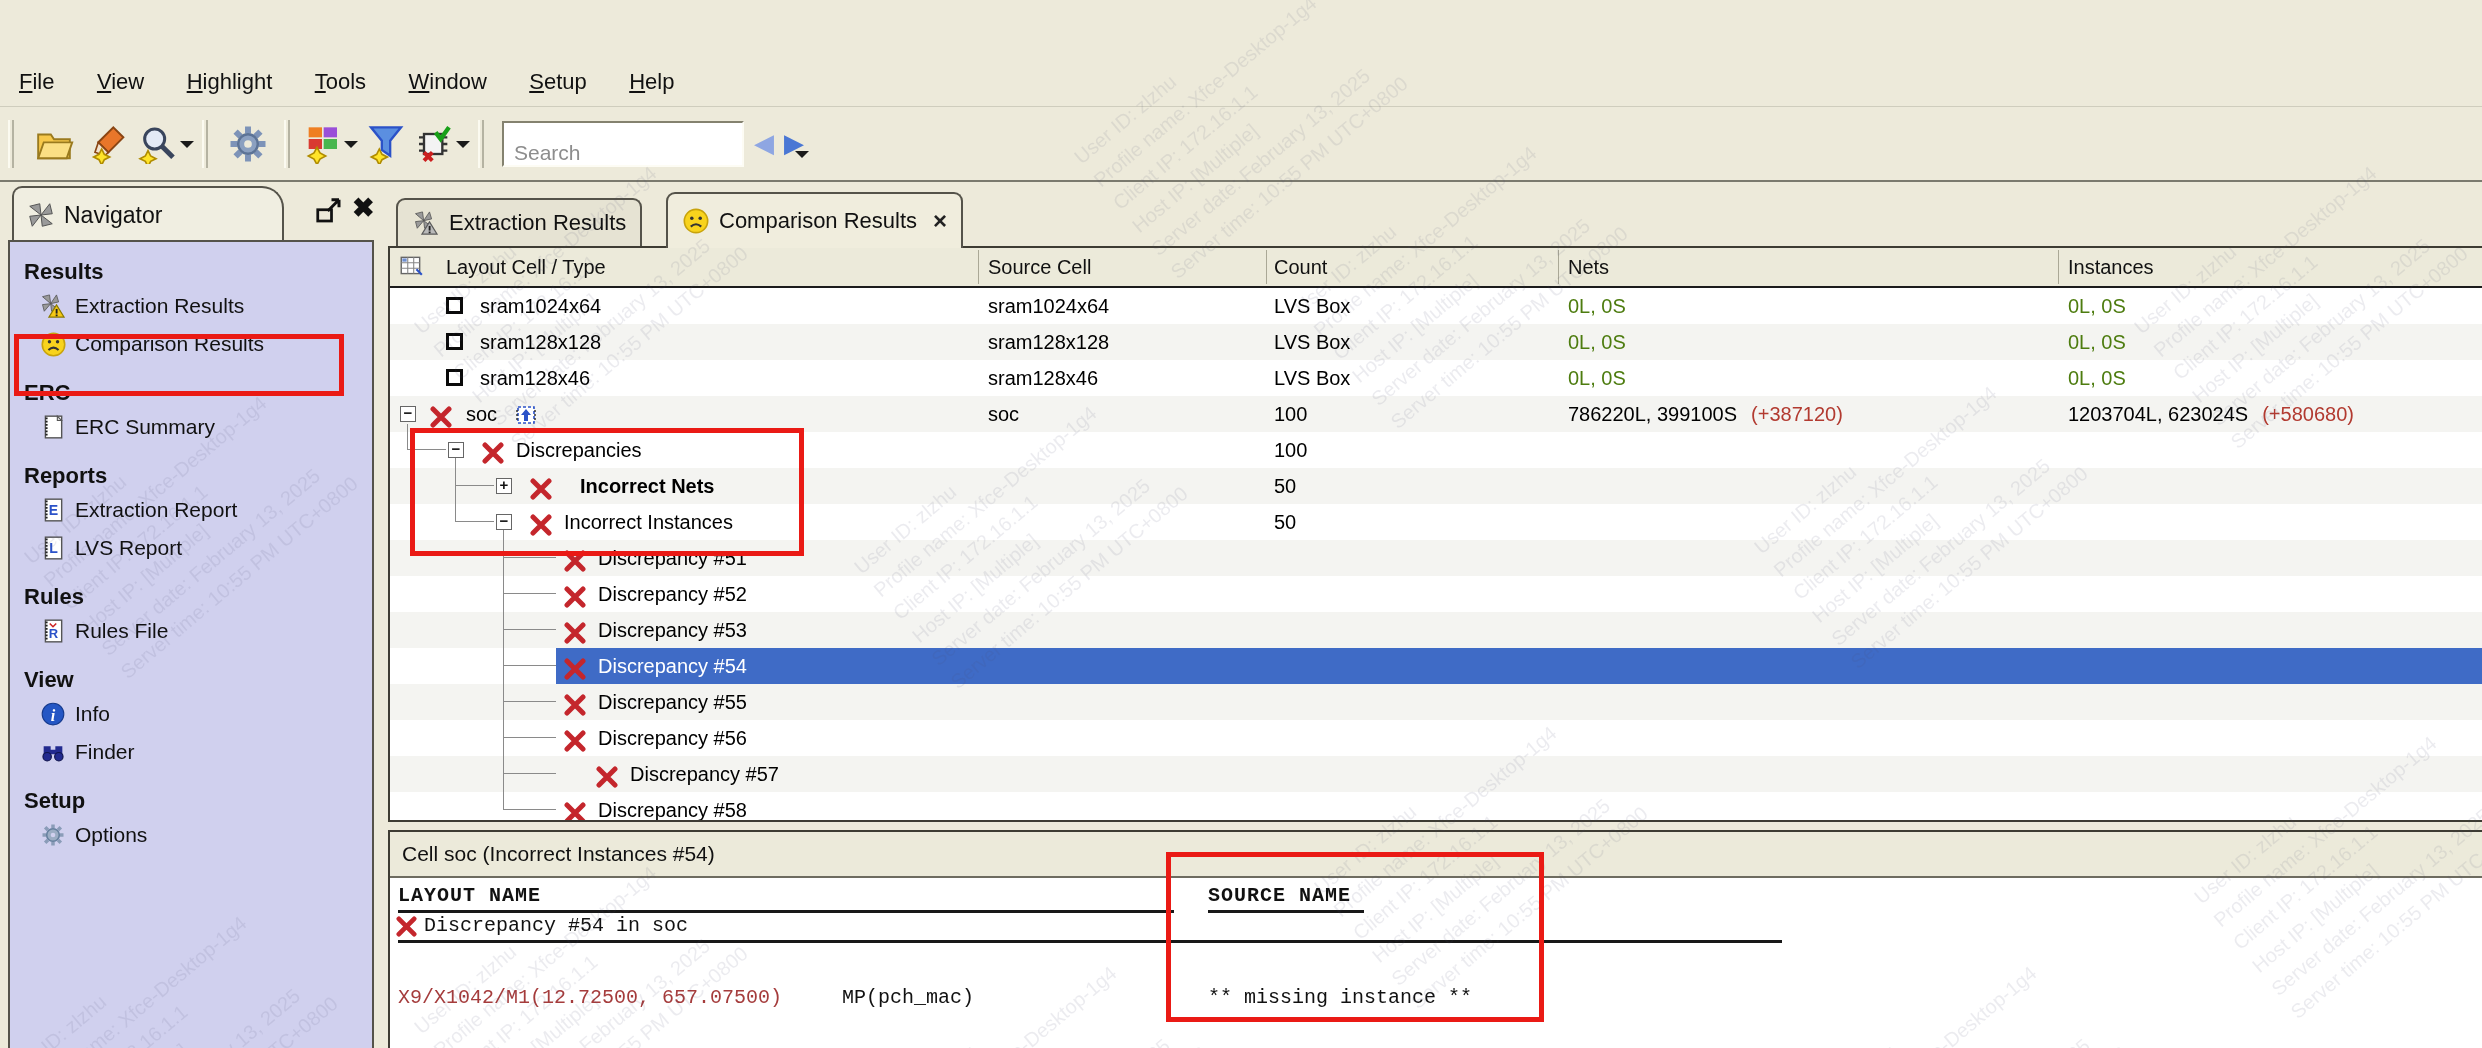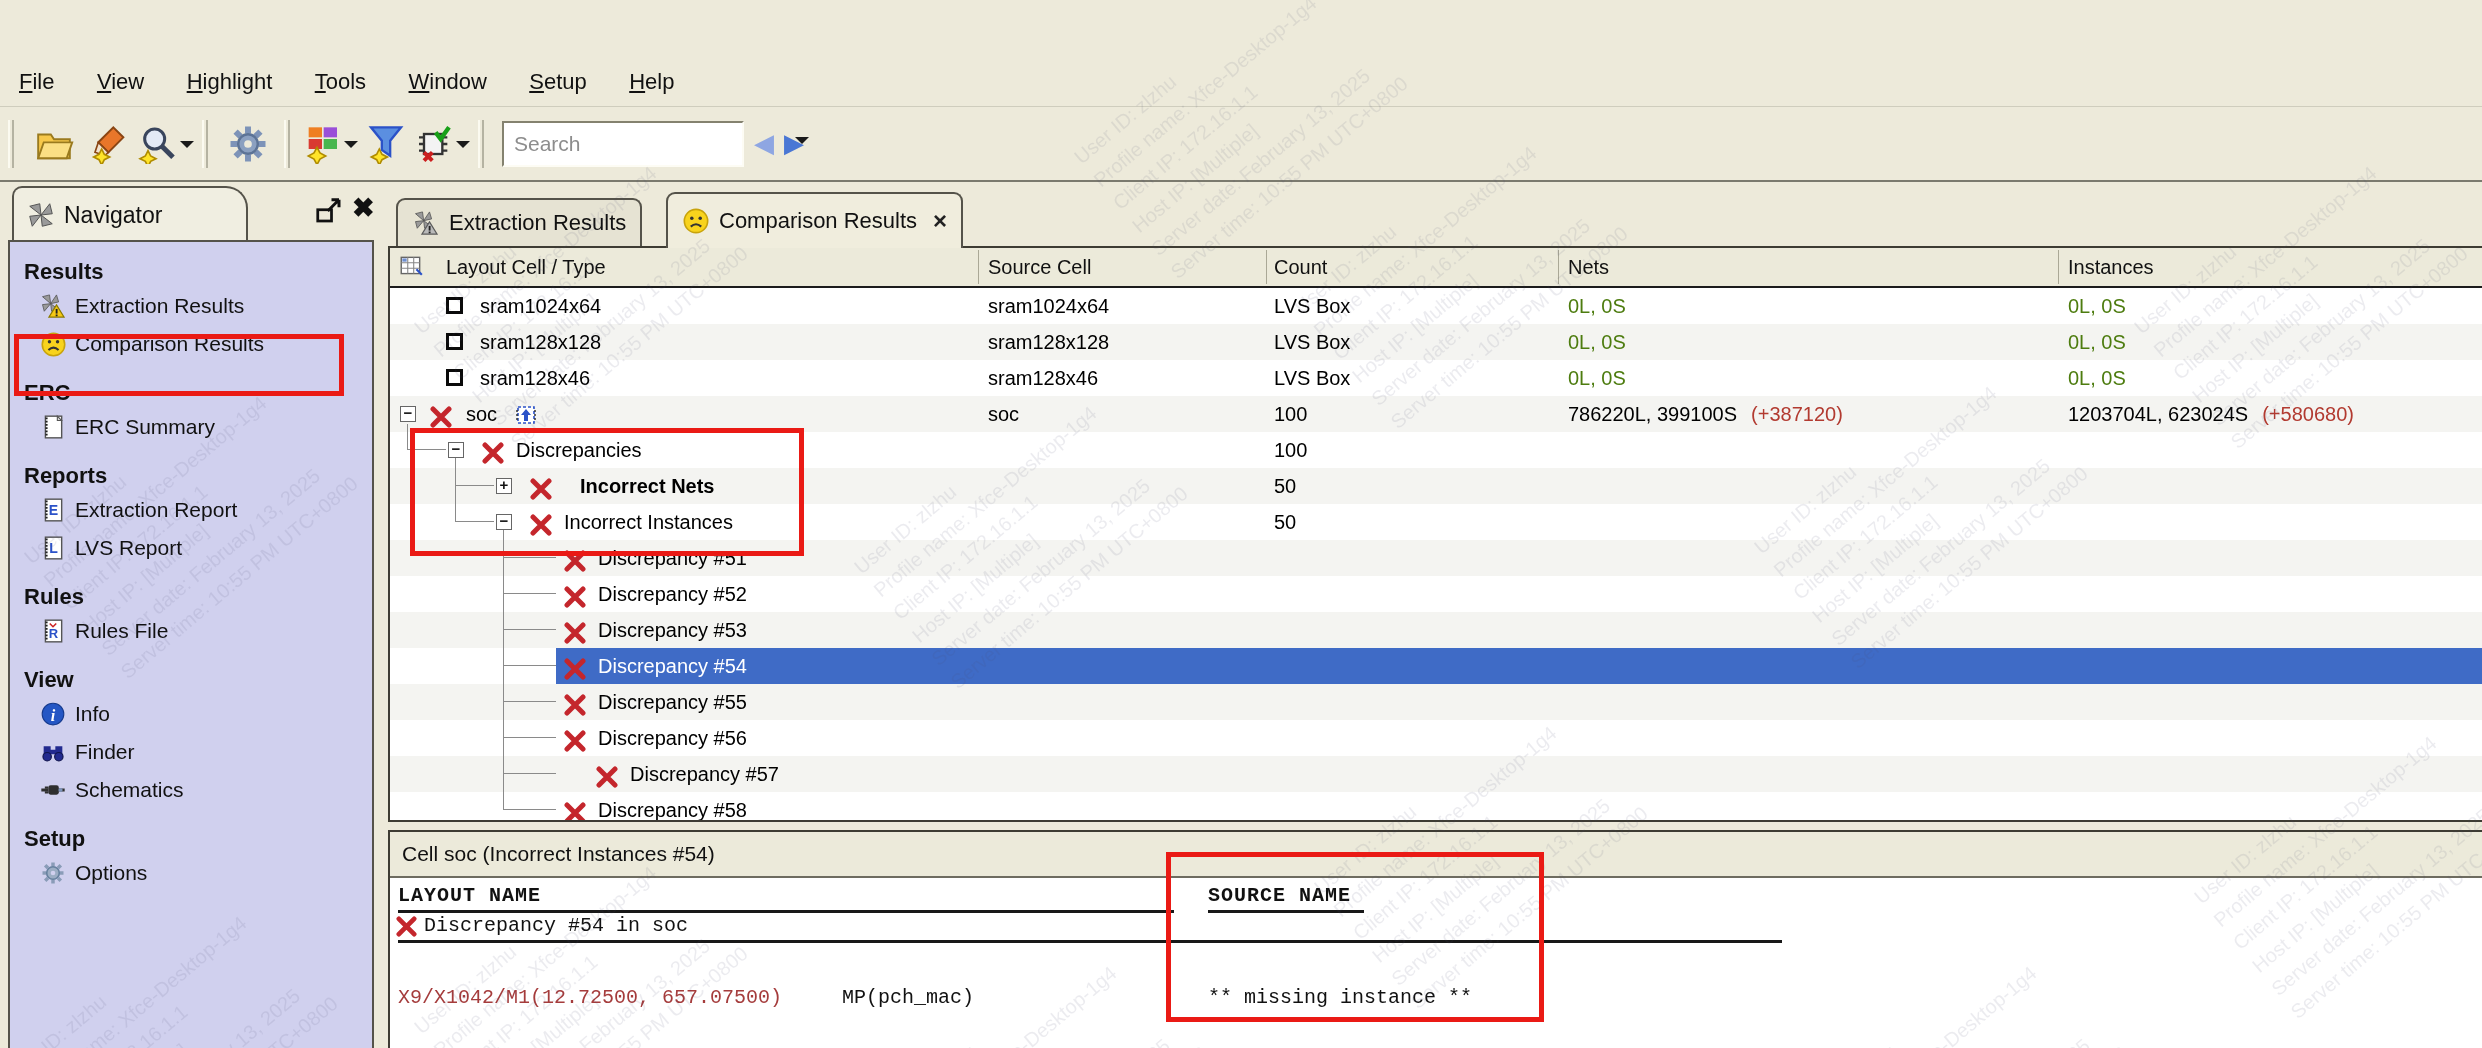--- a/index.html
+++ b/index.html
@@ -18,31 +18,31 @@
     border-bottom:1px solid #cfcdbd;}
   .menu-item{display:inline-block;height:48px;line-height:48px;padding:0 19px;font-size:22px;color:#111;cursor:default;}
   .menu-item::first-letter{text-decoration:underline;}
 
   
   .toolbar{position:absolute;left:0;top:107px;width:100%;height:73px;background:#edeada;
     border-bottom:2px solid #7b7a6e;display:flex;align-items:center;}
   .thandle{width:2px;height:48px;border-left:2px solid #fbfaf0;border-right:2px solid #b5b3a2;margin:0 12px 0 8px;}
   .tbtn{width:56px;height:58px;display:flex;align-items:center;justify-content:center;position:relative;}
   .caret{width:0;height:0;border:7px solid transparent;border-top-color:#1a1a1a;margin:8px 0 0 2px;}
-  .searchbox{display:flex;align-items:center;background:#fff;height:42px;width:238px;
+  .searchbox{display:flex;align-items:flex-end;background:#fff;height:42px;width:238px;
     border:2px solid;border-color:#84826f #fdfcf4 #fdfcf4 #84826f;margin-left:6px;}
   .searchbox input{flex:1;border:none;outline:none;font-size:21px;color:#333;padding:0 10px;
     font-family:"Liberation Sans",sans-serif;background:transparent;}
   .searchbox input::placeholder{color:#8d8d8d;}
   .nav-arrow{font-size:26px;margin-left:10px;}
   .nav-arrow.back{color:#8ea6e2;}
   .nav-arrow.fwd{color:#4a77d4;}
 
   
-  .nav-tab{position:absolute;left:12px;top:186px;width:236px;height:56px;background:#f0eee1;
+  .nav-tab{position:absolute;left:12px;top:186px;width:272px;height:56px;background:#f0eee1;
     border:2px solid #55534a;border-bottom:none;border-radius:10px 22px 0 0;
     display:flex;align-items:center;padding-left:12px;box-sizing:border-box;font-size:23px;}
   .nav-tab .lbl{margin-left:8px;}
   .nav-float{position:absolute;left:314px;top:196px;}
   .nav-close{position:absolute;left:352px;top:192px;font-size:27px;font-weight:bold;color:#111;}
   .nav-body{position:absolute;left:8px;top:240px;width:366px;height:812px;background:#d0d0ee;
     border:2px solid #55534a;box-sizing:border-box;overflow:hidden;}
   .nav-sec{font-size:22px;font-weight:bold;margin:17px 0 2px 14px;}
   .nav-item{display:flex;align-items:center;height:38px;padding-left:28px;font-size:21px;}
   .nav-item .ic{width:30px;height:28px;display:flex;align-items:center;justify-content:center;margin-right:7px;}
@@ -272,31 +272,20 @@
     <div class="nav-item">
       <span class="ic">
         <svg width="28" height="28" viewBox="0 0 24 24">
             <path d="M4 7 h6 v10 h-6 Z M14 7 h6 v10 h-6 Z M10 10 h4 v4 h-4 Z" fill="#222a8f"></path>
             <circle cx="7" cy="16" r="3.6" fill="#222a8f" stroke="#10154d"></circle>
             <circle cx="17" cy="16" r="3.6" fill="#222a8f" stroke="#10154d"></circle>
           </svg>
       </span>
       <span>Finder</span>
     </div>
-    <div class="nav-item">
-      <span class="ic">
-        <svg width="28" height="28" viewBox="0 0 24 24">
-            <rect x="8" y="8" width="9" height="8" rx="2" fill="#2f2f2f"></rect>
-            <path d="M2 12 h6 M17 12 h5" stroke="#2f2f2f" stroke-width="2.6"></path>
-            <path d="M8 10 h-3 M8 14 h-3" stroke="#2f2f2f" stroke-width="1.8"></path>
-            <circle cx="18.5" cy="12" r="1.8" fill="#7d93b8"></circle>
-          </svg>
-      </span>
-      <span>Schematics</span>
-    </div>
 
     <div class="nav-sec">Setup</div>
     <div class="nav-item">
       <span class="ic">
         <svg width="28" height="28" viewBox="0 0 24 24">
             <path d="M12 3v3.4M12 17.6v3.4M3 12h3.4M17.6 12h3.4M5.3 5.3l2.4 2.4M16.3 16.3l2.4 2.4M18.7 5.3l-2.4 2.4M7.7 16.3l-2.4 2.4" stroke="#8a9cb8" stroke-width="3"></path>
             <circle cx="12" cy="12" r="5.4" fill="#9cadc4" stroke="#66809e" stroke-width="1.4"></circle>
             <circle cx="12" cy="12" r="2" fill="#d0d0ee"></circle>
           </svg>
       </span>

